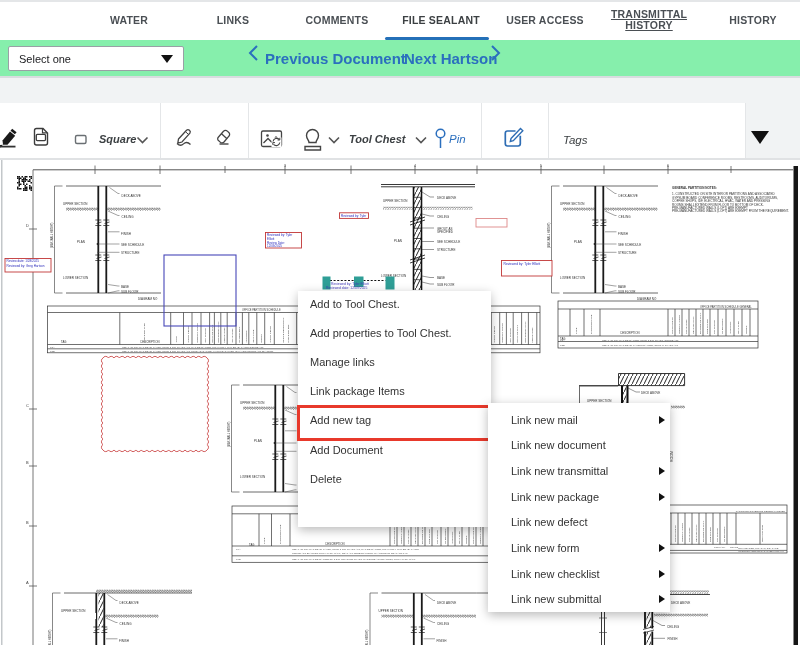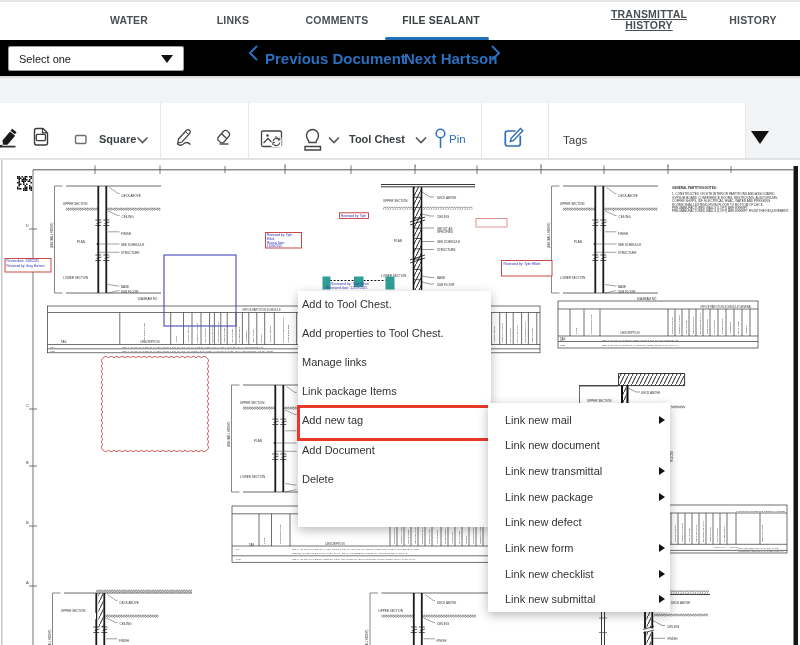--- a/index.html
+++ b/index.html
@@ -5,54 +5,55 @@
   html,body{margin:0;padding:0;}
   body{width:800px;height:645px;font-family:"Liberation Sans",sans-serif;background:#fff;position:relative;overflow:hidden;}
   
   .tabbar{position:absolute;left:0;top:0;width:800px;height:40px;background:#fff;filter:blur(0.25px);}
   .topstrip{position:absolute;left:0;top:0;width:800px;height:2px;background:#e4e6e8;}
   .tab{position:absolute;top:0;height:37px;display:flex;align-items:center;justify-content:center;
        font-size:10.5px;font-weight:bold;color:#4a4f54;letter-spacing:.2px;text-align:center;line-height:11px;margin-top:1.5px;}
   .tab.active{color:#3c4043;}
   .underline{position:absolute;left:385px;top:37px;width:104px;height:3px;background:#2470b8;border-radius:2px;}
   
-  .row2{position:absolute;left:0;top:40px;width:800px;height:37px;background:#000000;filter:blur(0.25px);}
+  .row2{position:absolute;left:0;top:40px;width:800px;height:37px;background:#86efac;filter:blur(0.25px);}
   .select{position:absolute;left:8px;top:6px;width:176px;height:25px;border:1px solid #9aa0a6;border-radius:2px;background:#fff;
           font-size:11px;color:#202124;display:flex;align-items:center;padding-left:10px;box-sizing:border-box;}
   .select .caret{position:absolute;right:10px;top:8px;width:0;height:0;border-left:6px solid transparent;border-right:6px solid transparent;border-top:8px solid #111;}
   .navlink{position:absolute;top:10px;font-size:15px;font-weight:bold;color:#2b6fbe;}
   .divider{position:absolute;left:0;top:76px;width:800px;height:2px;background:#d9dcdf;}
   
-  .toolzone{position:absolute;left:0;top:78px;width:800px;height:82px;background:#f1f3f4;filter:blur(0.25px);}
+  .toolzone{position:absolute;left:0;top:78px;width:800px;height:82px;background:#f1f3f4;filter:blur(0.25px);font-style:italic;}
   .toolpanel{position:absolute;left:0;top:25px;width:746px;height:55px;background:#fff;}
   .toolzone .sep{position:absolute;top:25px;width:1px;height:55px;background:#e4e6e8;}
   .tbot{position:absolute;left:0;top:158px;width:800px;height:2px;background:#e0e2e4;}
   
   .canvas{position:absolute;left:0;top:160px;width:800px;height:485px;background:#fff;overflow:hidden;}
   
   .menu{position:absolute;left:298px;top:131px;width:193px;height:236px;background:#fff;
         box-shadow:0 3px 10px rgba(0,0,0,.28);font-size:11px;color:#333;z-index:5;filter:blur(0.25px);}
-  .menu .mi{height:29.2px;display:flex;align-items:center;padding-left:4px;}
+  .menu .mi{height:29.2px;display:flex;align-items:center;padding-left:12px;}
   .menu .mi:first-child{margin-top:-2px;}
   .mi.hl{background:#d2d2d2;position:relative;box-sizing:border-box;}
   .redbox{position:absolute;left:-1.5px;top:113.5px;width:193px;height:30px;border:3px solid #e8392b;z-index:6;pointer-events:none;}
   .arrow{position:absolute;width:0;height:0;border-top:4px solid transparent;border-bottom:4px solid transparent;border-left:6px solid #111;}
   .submenu{position:absolute;left:488px;top:243px;width:182px;height:209px;background:#fff;
            box-shadow:0 3px 10px rgba(0,0,0,.28);font-size:11px;color:#333;z-index:7;padding-top:4px;box-sizing:border-box;filter:blur(0.25px);}
-  .submenu .si{height:25.64px;display:flex;align-items:center;padding-left:17px;position:relative;}
+  .submenu .si{height:25.64px;display:flex;align-items:center;padding-left:23px;position:relative;}
 </style>
 </head>
 <body>
 
 <div class="tabbar">
   <div class="topstrip"></div>
   <div class="tab" style="left:77px;width:104px;">WATER</div>
   <div class="tab" style="left:181px;width:104px;">LINKS</div>
   <div class="tab" style="left:285px;width:104px;">COMMENTS</div>
   <div class="tab active" style="left:389px;width:104px;">FILE SEALANT</div>
+  <div class="tab" style="left:493px;width:104px;">USER ACCESS</div>
   <div class="tab" style="left:597px;width:104px;text-decoration:underline;">TRANSMITTAL<br>HISTORY</div>
   <div class="tab" style="left:701px;width:104px;">HISTORY</div>
   <div class="underline"></div>
 </div>
 
 <div class="row2">
   <div class="select">Select one<span class="caret"></span></div>
   <svg style="position:absolute;left:246px;top:4px;" width="14" height="18" viewBox="0 0 14 18">
     <path d="M11 2 L4 9 L11 16" fill="none" stroke="#2b6fbe" stroke-width="2"></path>
   </svg>

